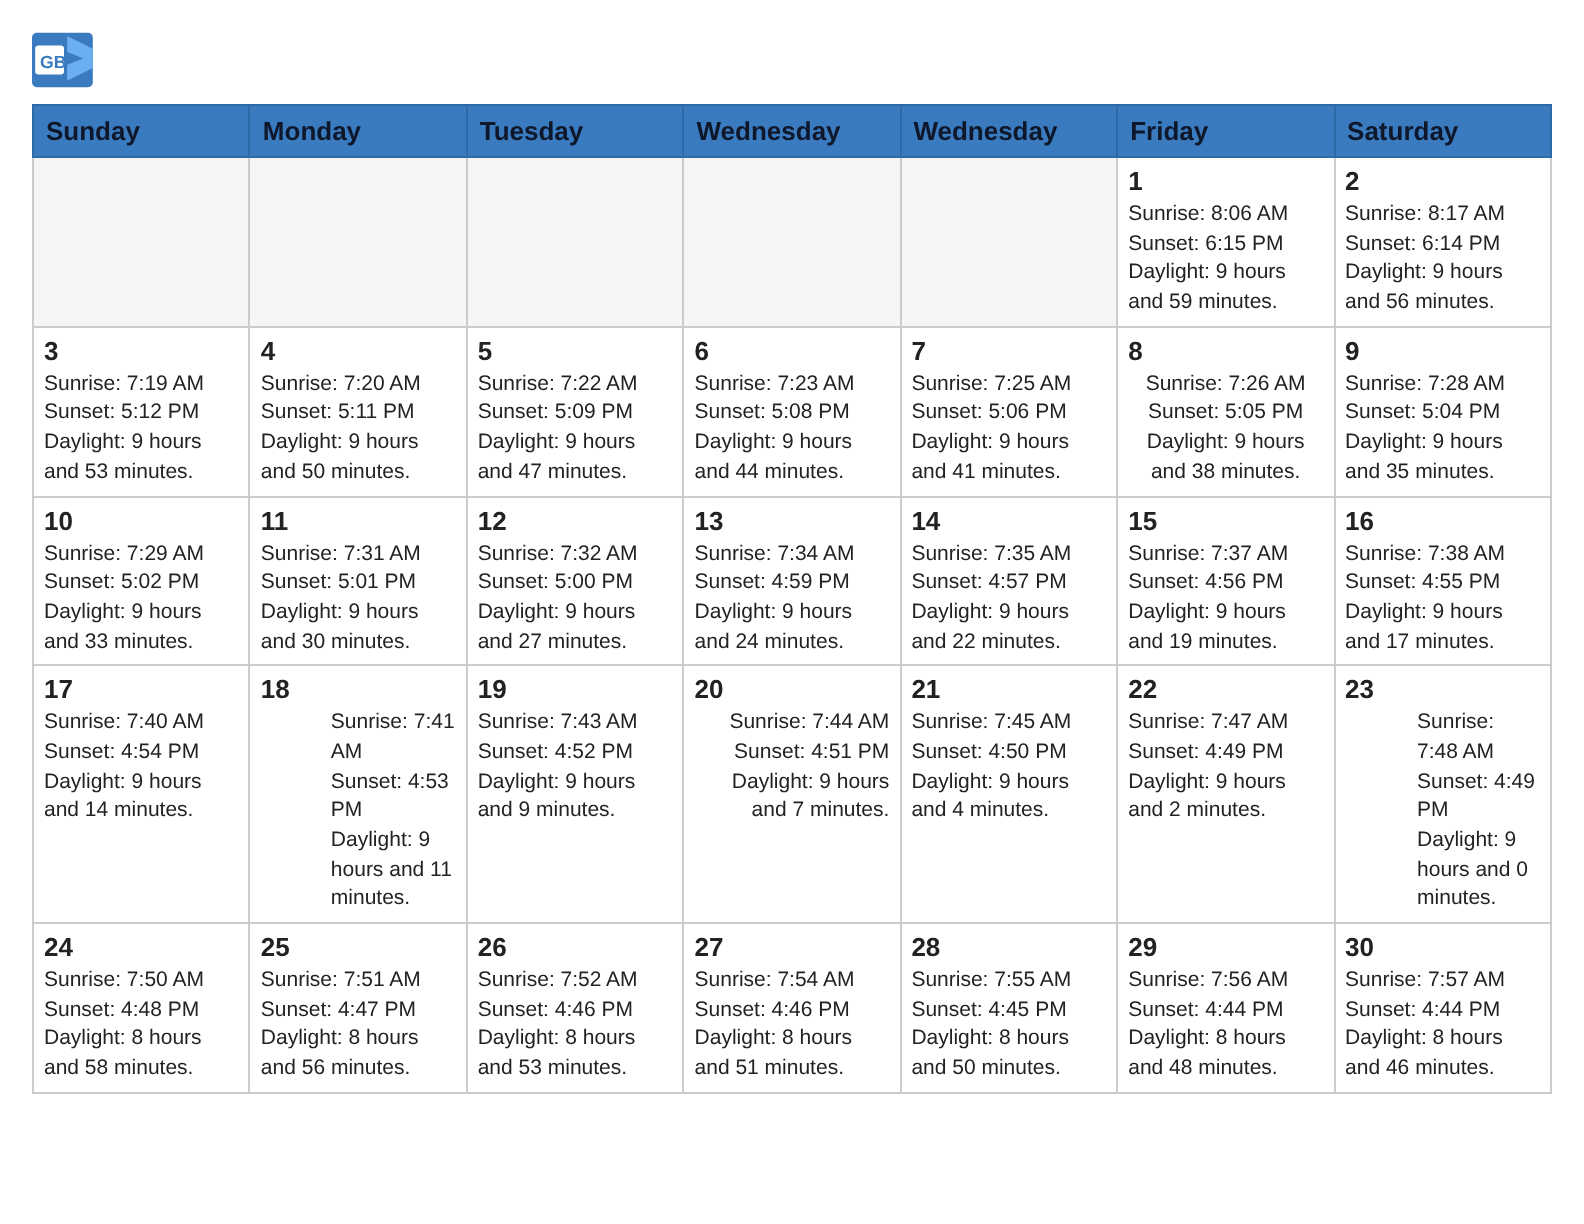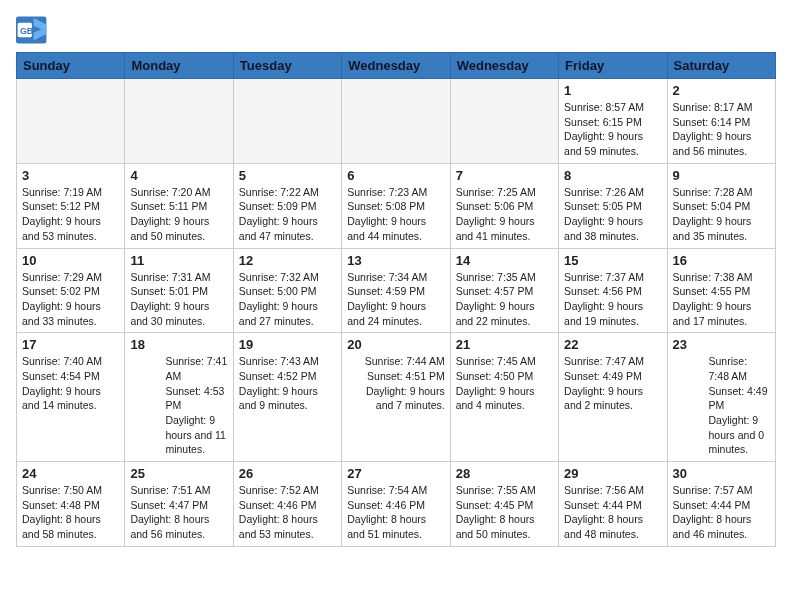--- a/index.html
+++ b/index.html
@@ -118,21 +118,21 @@
   </thead>
   <tbody id="calendar-body">
   <tr>
         <td class="empty"></td>
         <td class="empty"></td>
         <td class="empty"></td>
         <td class="empty"></td>
         <td class="empty"></td>
         <td>
           <span class="day-number">1</span>
-          <div class="day-info" style="white-space: pre-line;">Sunrise: 8:57 AM
+          <div class="day-info" style="white-space: pre-line;">Sunrise: 8:06 AM
 Sunset: 6:15 PM
 Daylight: 9 hours and 59 minutes.</div>
         </td>
         <td>
           <span class="day-number">2</span>
           <div class="day-info" style="white-space: pre-line;">Sunrise: 8:17 AM
 Sunset: 6:14 PM
 Daylight: 9 hours and 56 minutes.</div>
         </td>
       </tr>
@@ -162,21 +162,21 @@
 Daylight: 9 hours and 44 minutes.</div>
         </td>
         <td>
           <span class="day-number">7</span>
           <div class="day-info" style="white-space: pre-line;">Sunrise: 7:25 AM
 Sunset: 5:06 PM
 Daylight: 9 hours and 41 minutes.</div>
         </td>
         <td>
           <span class="day-number">8</span>
-          <div class="day-info" style="white-space: pre-line;">Sunrise: 7:26 AM
+          <div class="day-info" style="white-space: pre-line; text-align: center;">Sunrise: 7:26 AM
 Sunset: 5:05 PM
 Daylight: 9 hours and 38 minutes.</div>
         </td>
         <td>
           <span class="day-number">9</span>
           <div class="day-info" style="white-space: pre-line;">Sunrise: 7:28 AM
 Sunset: 5:04 PM
 Daylight: 9 hours and 35 minutes.</div>
         </td>
       </tr>

